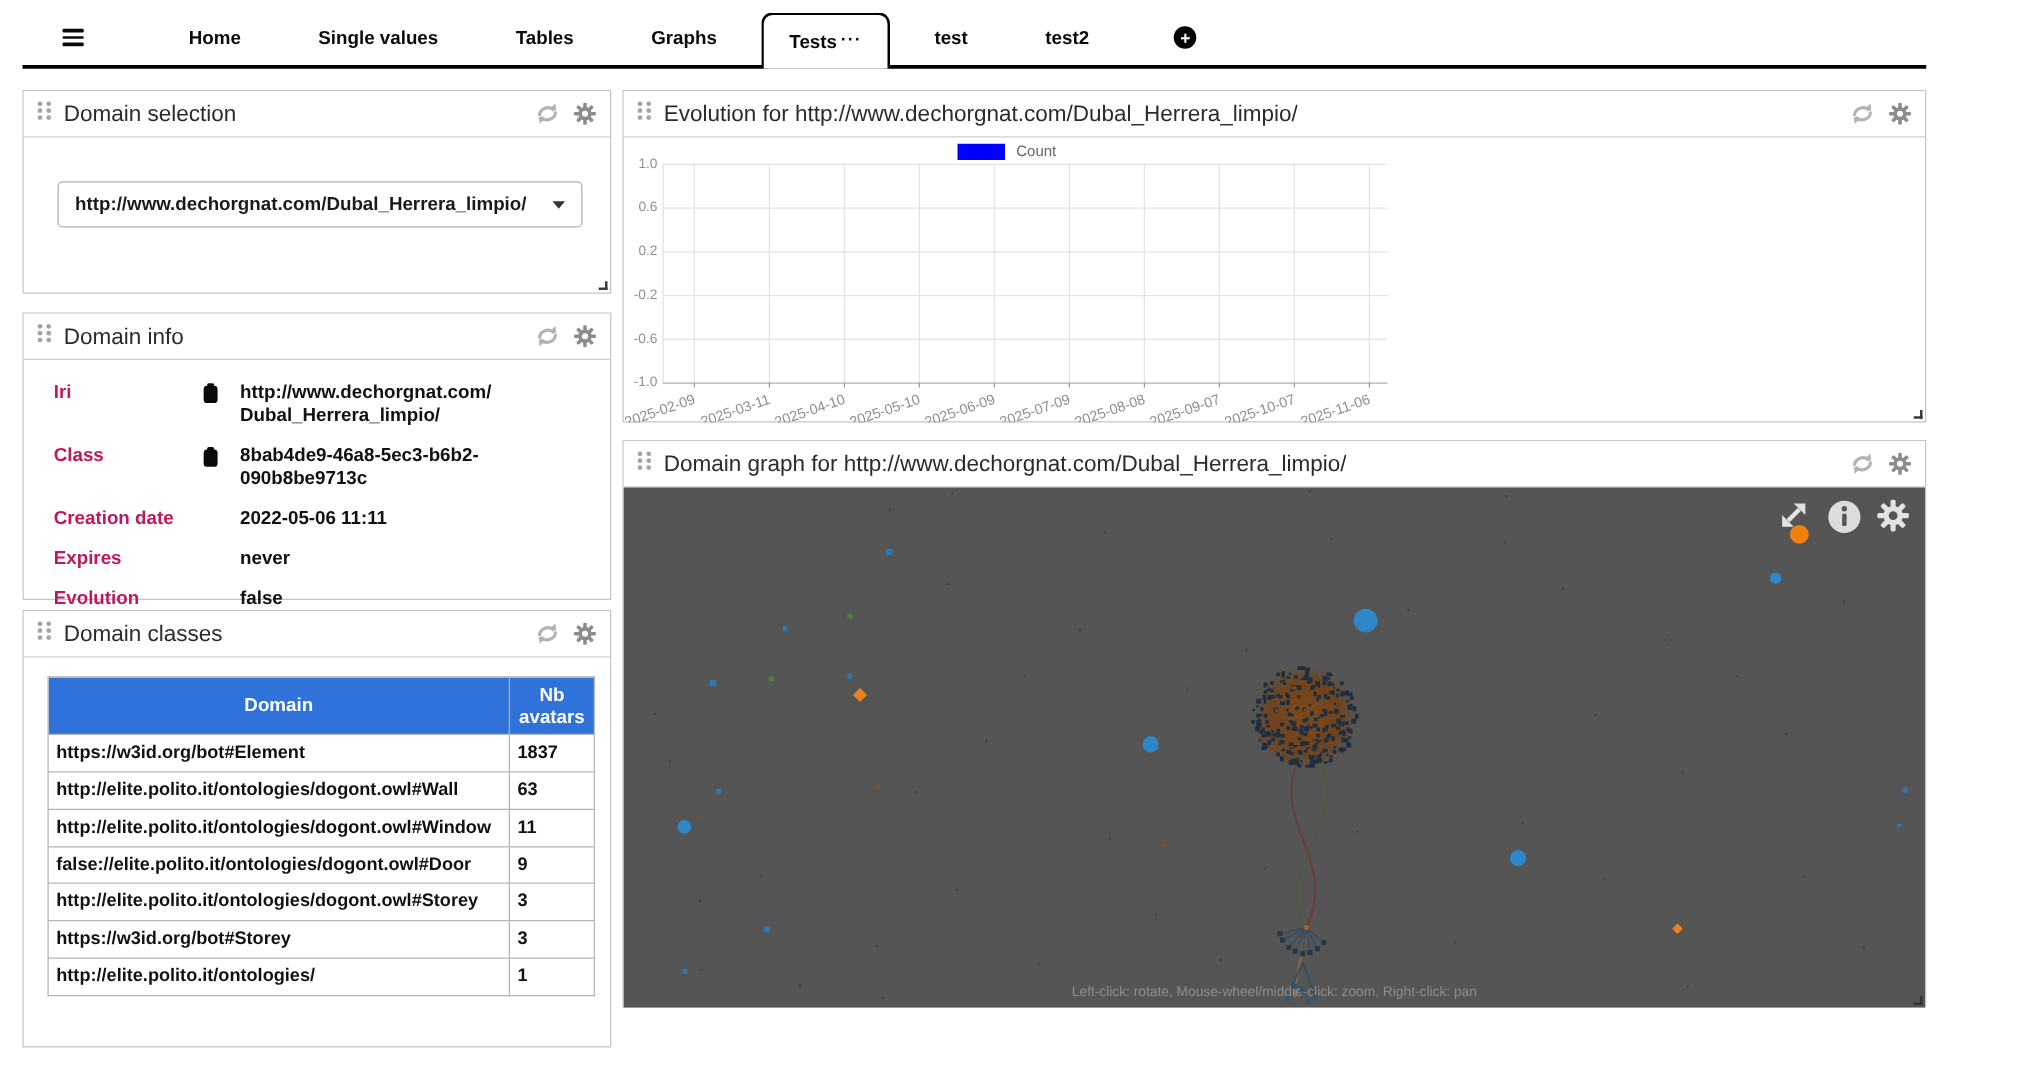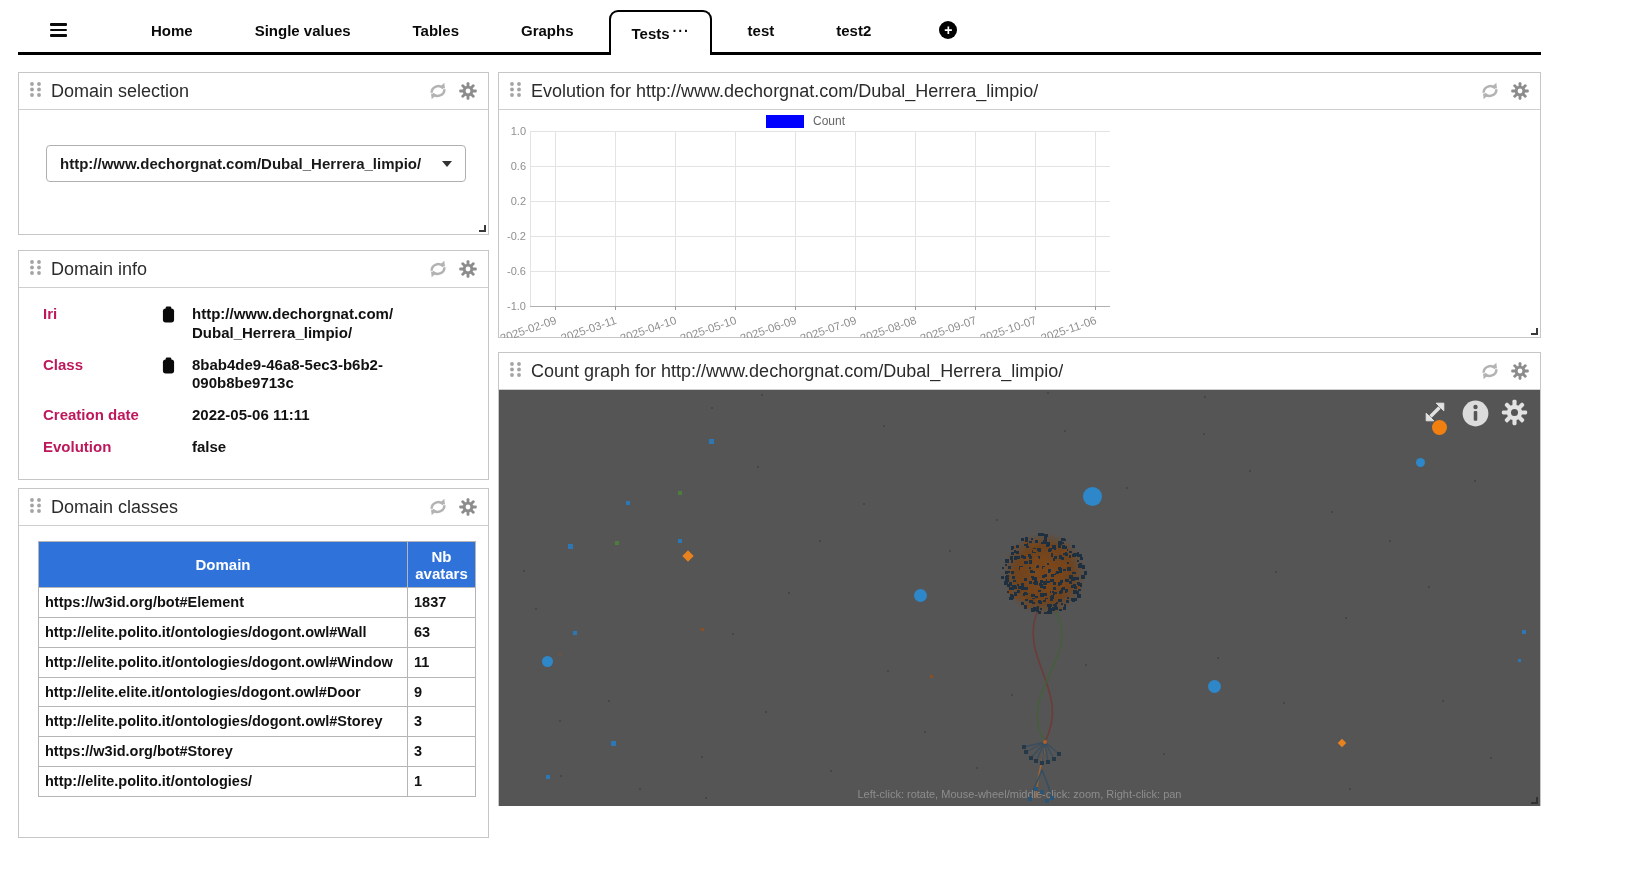--- a/index.html
+++ b/index.html
@@ -198,20 +198,25 @@
               <rect x="4" y="0.4" width="6" height="4.2" rx="1.4" fill="#0a0a0a"></rect>
             </svg></div>
           <div class="ival">8bab4de9-46a8-5ec3-b6b2-090b8be9713c</div>
         </div>
         <div class="irow">
           <div class="ilabel">Creation date</div>
           <div class="iicon"></div>
           <div class="ival">2022-05-06 11:11</div>
         </div>
         <div class="irow">
+          <div class="ilabel">Expires</div>
+          <div class="iicon"></div>
+          <div class="ival">never</div>
+        </div>
+        <div class="irow">
           <div class="ilabel">Evolution</div>
           <div class="iicon"></div>
           <div class="ival">false</div>
         </div>
       </div>
   </div>
 
   <div class="widget" style="left:18px;top:488px;width:471px;height:350px;overflow:hidden;">
     <div class="whead">
       <span class="dragh"><svg width="15" height="17" viewBox="0 0 15 17">
@@ -263,21 +268,21 @@
             </tr>
             <tr>
               <td>http:/​/​elite.polito.it/​ontologies/​dogont.owl#Wall</td>
               <td class="num">63</td>
             </tr>
             <tr>
               <td>http:/​/​elite.polito.it/​ontologies/​dogont.owl#Window</td>
               <td class="num">11</td>
             </tr>
             <tr>
-              <td>http:/​/​elite.elite.it/​ontologies/​dogont.owl#Door</td>
+              <td>false:/​/​elite.polito.it/​ontologies/​dogont.owl#Door</td>
               <td class="num">9</td>
             </tr>
             <tr>
               <td>http:/​/​elite.polito.it/​ontologies/​dogont.owl#Storey</td>
               <td class="num">3</td>
             </tr>
             <tr>
               <td>https:/​/​w3id.org/​bot#Storey</td>
               <td class="num">3</td>
             </tr>
@@ -383,21 +388,21 @@
       <span class="dragh"><svg width="15" height="17" viewBox="0 0 15 17">
             <g fill="#a3a3a3">
               <circle cx="4" cy="3" r="1.9"></circle>
               <circle cx="11" cy="3" r="1.9"></circle>
               <circle cx="4" cy="8.5" r="1.9"></circle>
               <circle cx="11" cy="8.5" r="1.9"></circle>
               <circle cx="4" cy="14" r="1.9"></circle>
               <circle cx="11" cy="14" r="1.9"></circle>
             </g>
           </svg></span>
-      <span class="wtitle">Count graph for http://www.dechorgnat.com/Dubal_Herrera_limpio/</span>
+      <span class="wtitle">Domain graph for http://www.dechorgnat.com/Dubal_Herrera_limpio/</span>
       <span class="wicons">
         <span class="ic-refresh">
             <svg width="22" height="22" viewBox="0 0 24 24">
               <g fill="none" stroke="#b3b3b3" stroke-width="2.7">
                 <path d="M5 14a7.3 7.3 0 0 1 12.8-4.8"></path>
                 <path d="M19 10a7.3 7.3 0 0 1-12.8 4.8"></path>
               </g>
               <path fill="#b3b3b3" d="M18.9 3.1 19.6 9.3 13.6 8z"></path>
               <path fill="#b3b3b3" d="M5.1 20.9 4.4 14.7 10.4 16z"></path>
             </svg>

